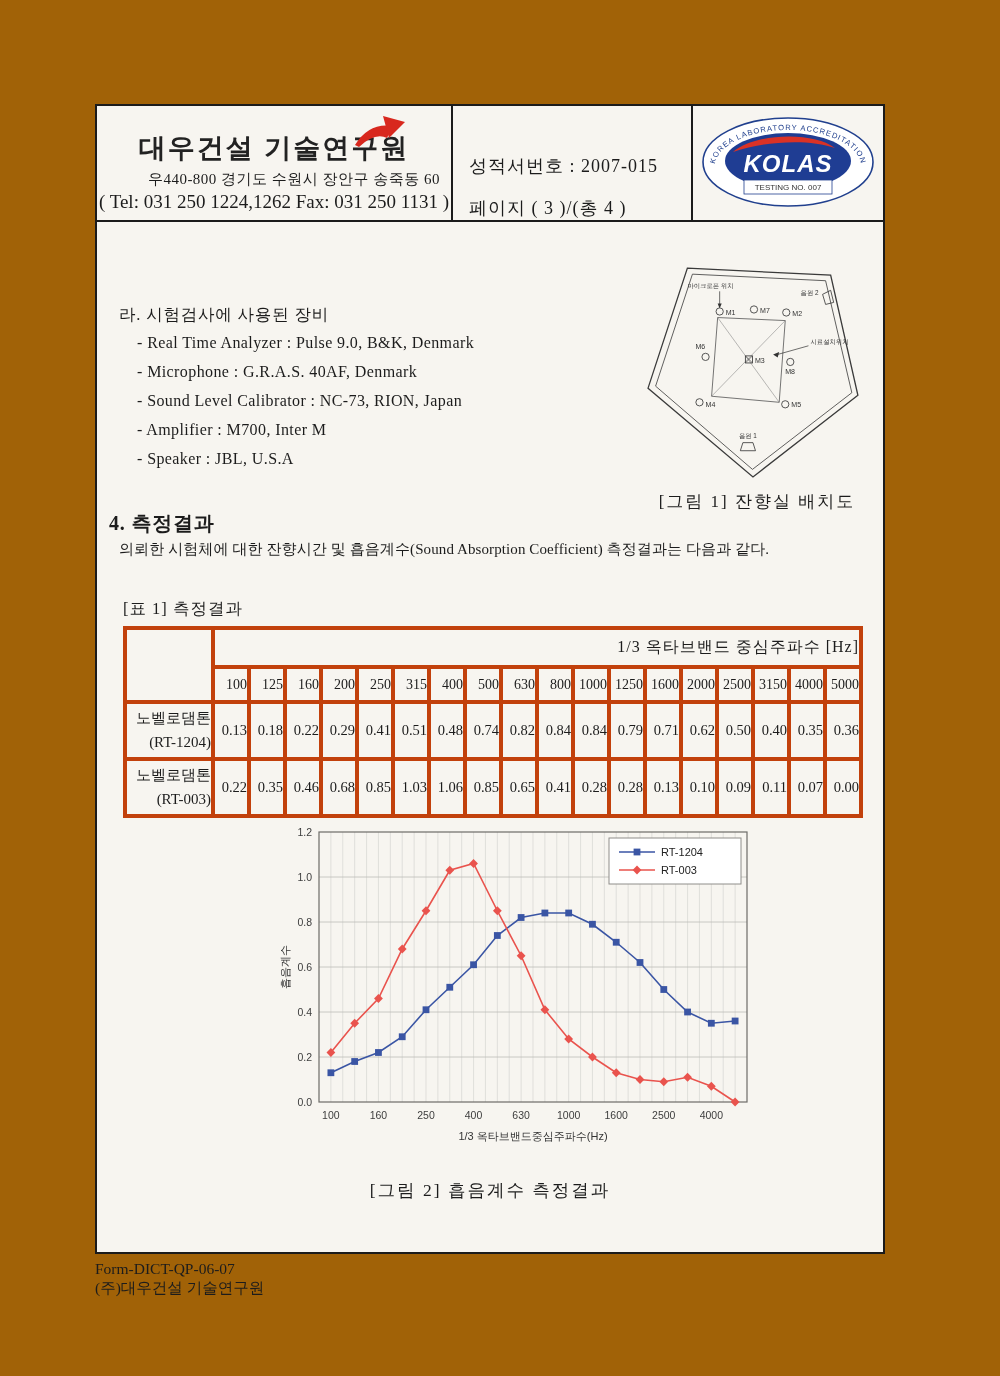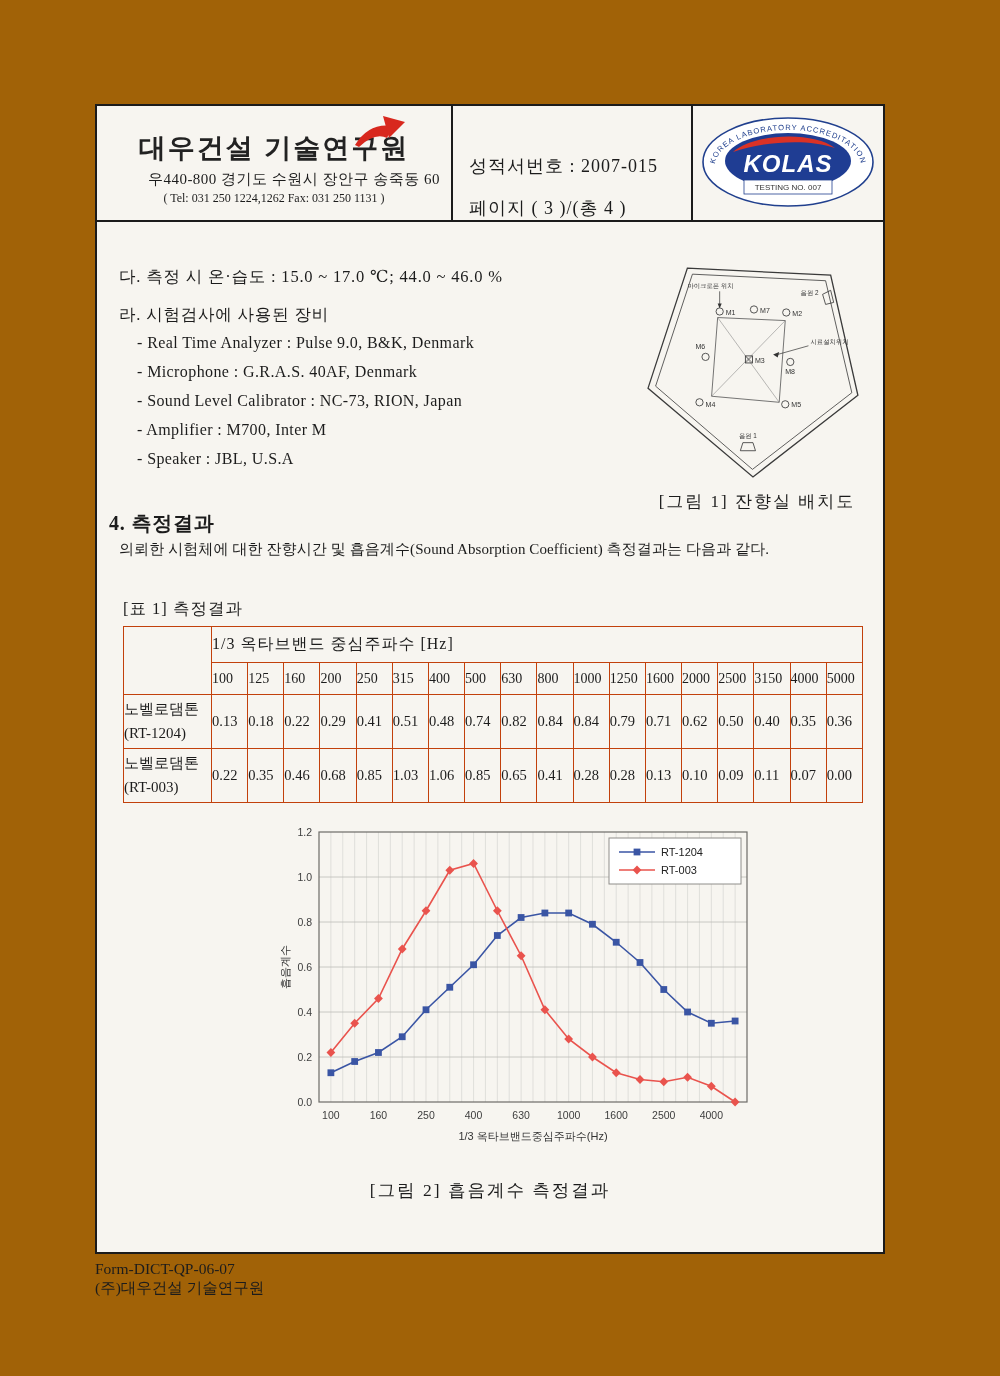--- a/index.html
+++ b/index.html
@@ -14,41 +14,41 @@
     border:2px solid #1b1b1b; background:#f7f5f0; box-sizing:border-box;
   }
   
   .header{position:absolute; left:0; top:0; right:0; height:114px;
     border-bottom:2px solid #1b1b1b; display:flex;}
   .hdr-left{width:356px; border-right:2px solid #1b1b1b; position:relative;
     box-sizing:border-box; text-align:center; padding-top:24px;}
   .org-name{font-size:27px; font-weight:bold; letter-spacing:2px;
     font-family:"Liberation Sans","DejaVu Sans",sans-serif; color:#222;}
   .org-addr{font-size:15px; margin-top:4px; letter-spacing:0.5px;padding-left:40px;}
-  .org-tel{font-size:12px; margin-top:2px;}
+  .org-tel{font-size:19px; margin-top:2px;}
   .red-arrow{position:absolute; right:42px; top:8px;}
   .hdr-mid{width:240px; border-right:2px solid #1b1b1b; box-sizing:border-box;
     display:flex; flex-direction:column; justify-content:flex-end; gap:18px;
     padding-left:16px; font-size:18px; letter-spacing:1px;}
   .hdr-right{flex:1; display:flex; align-items:center; justify-content:center;}
   
   .tline{position:absolute; white-space:nowrap; font-size:16.5px; letter-spacing:0.8px;}
   .equip{font-size:16px; letter-spacing:0.4px;}
   .sec-title{font-weight:bold; font-size:20px;}
   .para{font-size:15px; letter-spacing:0.1px;}
   
   .fig1-wrap{position:absolute; left:533px; top:150px; width:254px;}
   .fig1-cap{text-align:center; font-size:17px; margin-top:4px; letter-spacing:2px;}
   .dg-t{font-size:7px; fill:#333; font-family:"Liberation Sans","DejaVu Sans",sans-serif;}
   .dg-s{font-size:6.3px; fill:#333; font-family:"Liberation Sans","DejaVu Sans",sans-serif;}
   
   .tbl-cap{position:absolute; left:26px; top:492px; font-size:16.5px; letter-spacing:1px;}
   table.results{position:absolute; left:26px; top:520px; width:740px;
     border-collapse:collapse; table-layout:fixed;}
-  table.results td{border:1px solid #c2410c; text-align:left; padding:0;
+  table.results td{border:4px solid #c2410c; text-align:right; padding:0;
     font-size:14px; color:#1c1c1c;}
   table.results td.span{height:35px; font-size:16px; letter-spacing:1px;}
   table.results td.fq{height:31px; font-size:14px;}
   table.results td.lbl{font-size:15px; line-height:1.55;}
   table.results td.val{height:53px; font-size:14.5px;}
   
   .chart-wrap{position:absolute; left:180px; top:714px; width:480px; height:332px;}
   .tick{font-size:10.5px; fill:#3d3d3d; font-family:"Liberation Sans","DejaVu Sans",sans-serif;}
   .legend-t{font-size:11px; fill:#222; font-family:"Liberation Sans","DejaVu Sans",sans-serif;}
   .axis-t{font-size:11px; fill:#333; font-family:"Liberation Sans","DejaVu Sans",sans-serif;}
@@ -87,21 +87,20 @@
           </text>
           <ellipse cx="89" cy="47" rx="63" ry="28" fill="#1f3d93"></ellipse>
           <path d="M34 38 C 58 18 116 18 136 34 C 108 24 62 28 34 38 Z" fill="#da3226"></path>
           <text x="89" y="58" text-anchor="middle" style="font-size:24px; font-weight:bold; font-style:italic; fill:#ffffff; font-family:'Liberation Sans','DejaVu Sans',sans-serif; letter-spacing:1px;">KOLAS</text>
           <rect x="45" y="66" width="88" height="14" fill="#ffffff" stroke="#21408e" stroke-width="0.8"></rect>
           <text x="89" y="76" text-anchor="middle" style="font-size:8px; fill:#333; font-family:'Liberation Sans','DejaVu Sans',sans-serif;">TESTING NO. 007</text>
         </svg>
       </div>
     </div>
 
-    <div class="tline" style="left:22px; top:160px;">다. 측정 시 온·습도 : 15.0 ~ 17.0 ℃; 44.0 ~ 46.0 %</div>
     <div class="tline" style="left:22px; top:198px;">라. 시험검사에 사용된 장비</div>
     <div class="tline equip" style="left:40px; top:228px;">- Real Time Analyzer : Pulse 9.0, B&amp;K, Denmark</div>
     <div class="tline equip" style="left:40px; top:257px;">- Microphone : G.R.A.S. 40AF, Denmark</div>
     <div class="tline equip" style="left:40px; top:286px;">- Sound Level Calibrator : NC-73, RION, Japan</div>
     <div class="tline equip" style="left:40px; top:315px;">- Amplifier : M700, Inter M</div>
     <div class="tline equip" style="left:40px; top:344px;">- Speaker : JBL, U.S.A</div>
 
     <div class="fig1-wrap">
       <svg width="254" height="226" viewBox="0 0 250 224">
         <path d="M56 12 L198 19 L225 138 L121 219 L17 131 Z" fill="none" stroke="#3a3a3a" stroke-width="1.3"></path>

